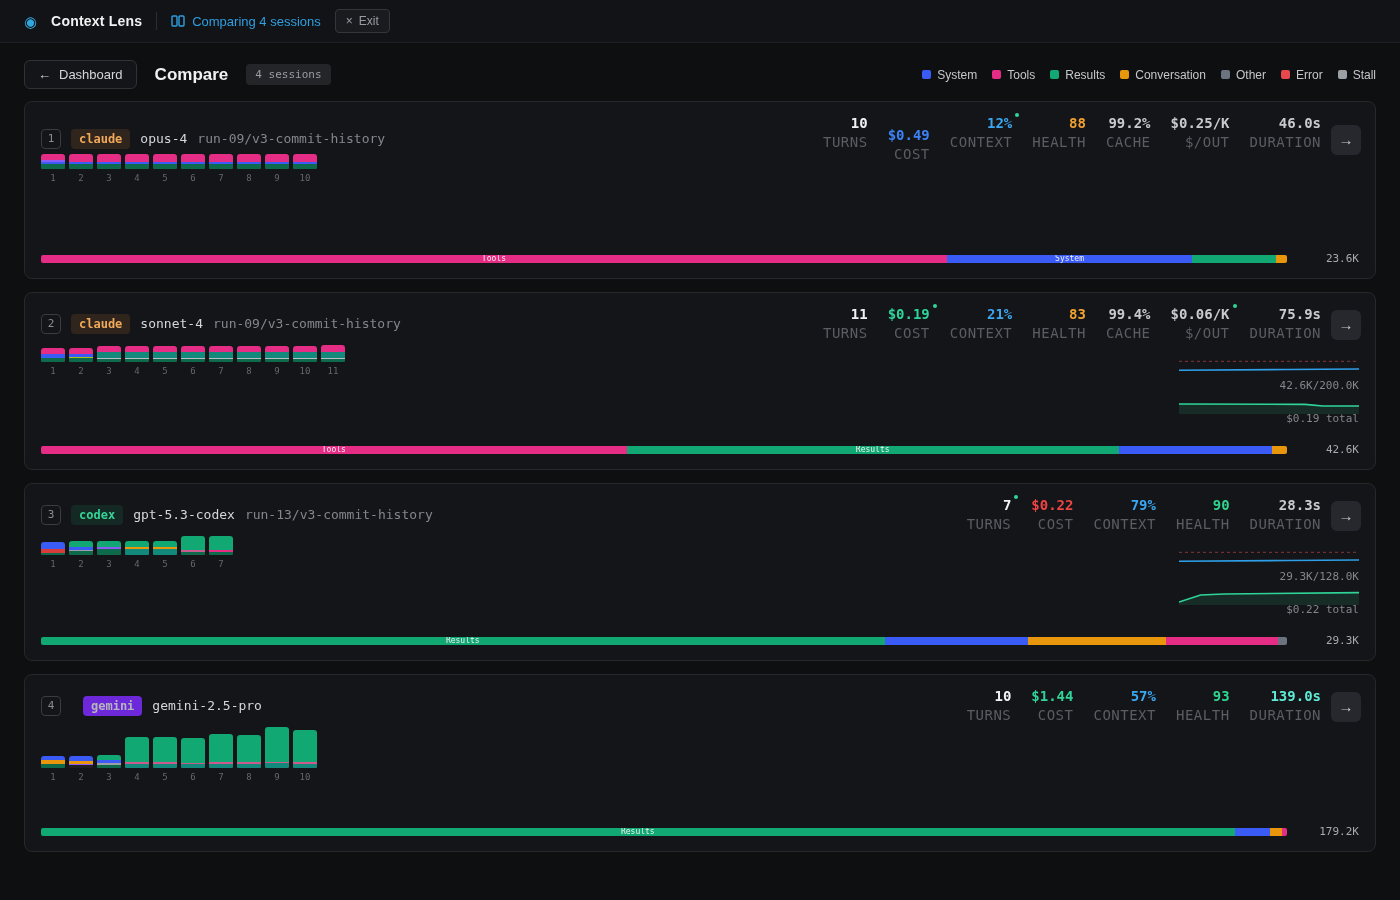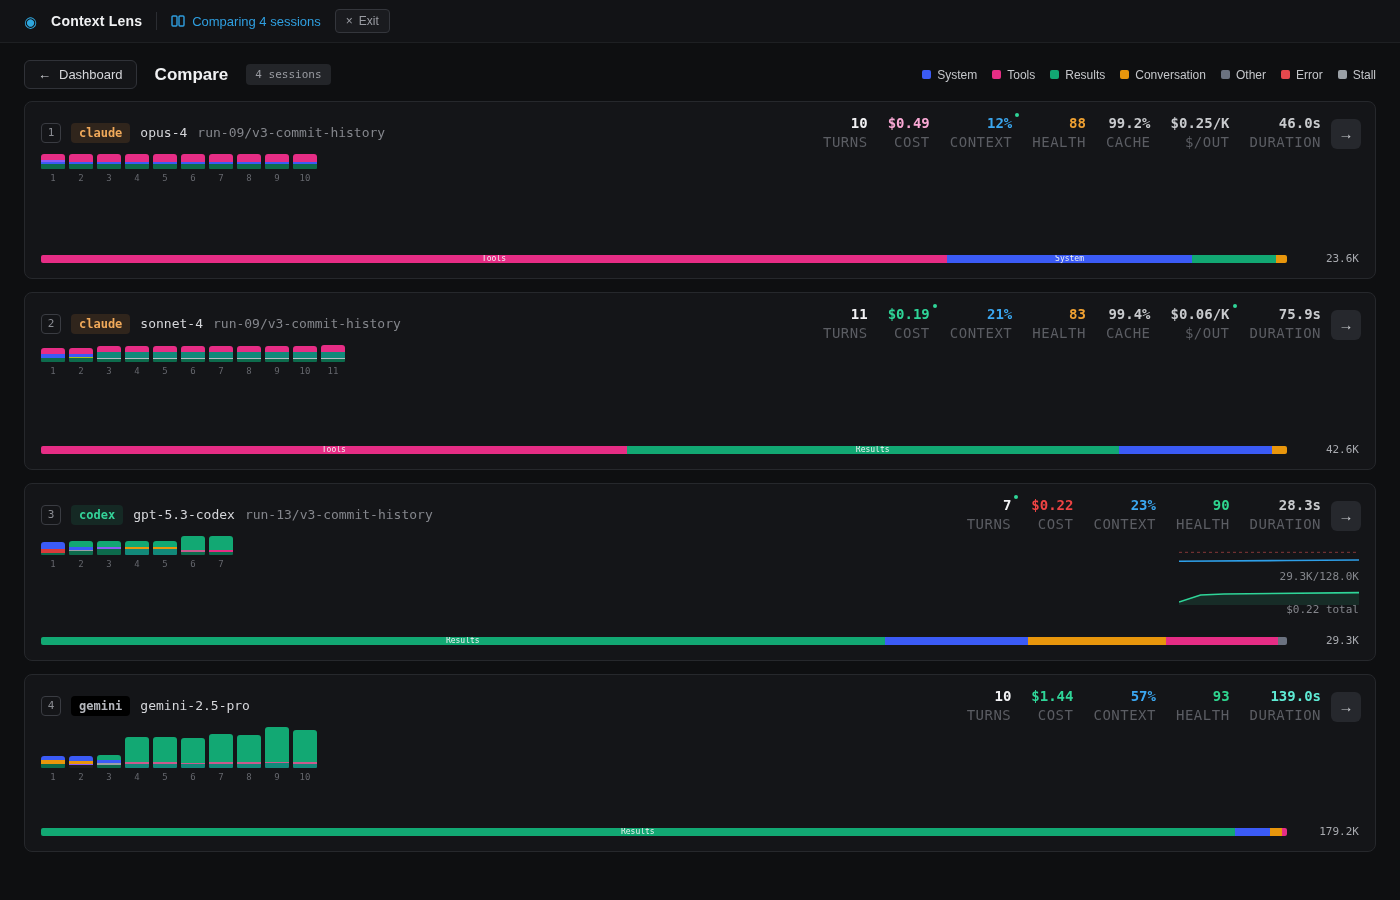--- a/index.html
+++ b/index.html
@@ -135,21 +135,21 @@
       <span class="num-badge">1</span>
       <span class="vendor-badge" style="color: rgb(240, 169, 90); background: rgba(240, 150, 60, 0.13);">claude</span>
       <span class="model-name">opus-4</span>
       <span class="run-name">run-09/v3-commit-history</span>
       <div class="head-right">
           <div class="stat">
             <div class="stat-val" style="color: rgb(242, 242, 244);">10</div>
             <div class="stat-label">TURNS</div>
           </div>
           <div class="stat">
-            <div class="stat-val" style="color: #f9a8d4;">$0.49</div>
+            <div class="stat-val" style="color: #3b82f6; margin-top: 12px;">$0.49</div>
             <div class="stat-label">COST</div>
           </div>
           <div class="stat">
             <div class="stat-val" style="color: rgb(59, 167, 240);">12%<span class="stat-dot"></span></div>
             <div class="stat-label">CONTEXT</div>
           </div>
           <div class="stat">
             <div class="stat-val" style="color: rgb(240, 161, 50);">88</div>
             <div class="stat-label">HEALTH</div>
           </div>
@@ -407,20 +407,32 @@
         <div class="bar-col">
           <div class="bar-stack" style="height: 17px;">
             <div style="background: rgb(230, 45, 133); height: 42%;"></div>
             <div style="background: rgb(18, 137, 122); height: 34%;"></div>
             <div style="background: rgb(184, 188, 196); height: 5%;"></div>
             <div style="background: rgb(13, 107, 76); height: 19%;"></div>
           </div>
           <div class="bar-num">11</div>
         </div>
       </div>
+    <div class="sparks">
+      <svg class="spark-ctx" width="180" height="24">
+          <line x1="0" y1="4.32" x2="180" y2="4.32" stroke="#a04040" stroke-opacity="0.8" stroke-width="1" stroke-dasharray="3 3"></line>
+          <polyline points="0.0,13.2 108.0,12.5 180.0,12.0" fill="none" stroke="#2e9fe8" stroke-width="1.6"></polyline>
+        </svg>
+      <div class="spark-label">42.6K/200.0K</div>
+      <svg class="spark-cost" width="180" height="20">
+          <polygon points="0,20 0.0,10.0 126.0,10.4 144.0,12.0 180.0,12.0 180,20" fill="#2fd598" fill-opacity="0.12"></polygon>
+          <polyline points="0.0,10.0 126.0,10.4 144.0,12.0 180.0,12.0" fill="none" stroke="#2fd598" stroke-width="1.6"></polyline>
+        </svg>
+      <div class="spark-label">$0.19 total</div>
+    </div>
     <div class="stack-row">
       <div class="stack-bar">
           <div class="stack-seg" style="background: rgb(230, 45, 133); width: 47%;">
             <span class="stack-seg-label">Tools</span>
           </div>
           <div class="stack-seg" style="background: rgb(18, 168, 115); width: 39.5%;">
             <span class="stack-seg-label">Results</span>
           </div>
           <div class="stack-seg" style="background: rgb(59, 91, 246); width: 12.3%;"></div>
           <div class="stack-seg" style="background: rgb(232, 150, 12); width: 1.2%;"></div>
@@ -438,21 +450,21 @@
       <div class="head-right">
           <div class="stat">
             <div class="stat-val" style="color: rgb(242, 242, 244);">7<span class="stat-dot"></span></div>
             <div class="stat-label">TURNS</div>
           </div>
           <div class="stat">
             <div class="stat-val" style="color: #ef4444;">$0.22</div>
             <div class="stat-label">COST</div>
           </div>
           <div class="stat">
-            <div class="stat-val" style="color: rgb(59, 167, 240);">23%</div>
+            <div class="stat-val" style="color: rgb(59, 167, 240);">79%</div>
             <div class="stat-label">CONTEXT</div>
           </div>
           <div class="stat">
             <div class="stat-val" style="color: rgb(47, 213, 143);">90</div>
             <div class="stat-label">HEALTH</div>
           </div>
           <div class="stat">
             <div class="stat-val" style="color: rgb(200, 202, 205);">28.3s</div>
             <div class="stat-label">DURATION</div>
           </div>
@@ -540,21 +552,21 @@
           <div class="stack-seg" style="background: rgb(230, 45, 133); width: 9%;"></div>
           <div class="stack-seg" style="background: rgb(107, 114, 128); width: 0.7%;"></div>
         </div>
       <div class="stack-total">29.3K</div>
     </div>
   </section>
 
   <section class="card">
     <div class="card-head">
       <span class="num-badge">4</span>
-      <span class="vendor-badge" style="color: rgb(180, 182, 188); background: #000000;">gemini</span>
+      <span class="vendor-badge" style="color: rgb(180, 182, 188); background: #6d28d9; margin-left: 12px;">gemini</span>
       <span class="model-name">gemini-2.5-pro</span>
       <span class="run-name"></span>
       <div class="head-right">
           <div class="stat">
             <div class="stat-val" style="color: rgb(242, 242, 244);">10</div>
             <div class="stat-label">TURNS</div>
           </div>
           <div class="stat">
             <div class="stat-val" style="color: rgb(47, 213, 152);">$1.44</div>
             <div class="stat-label">COST</div>

